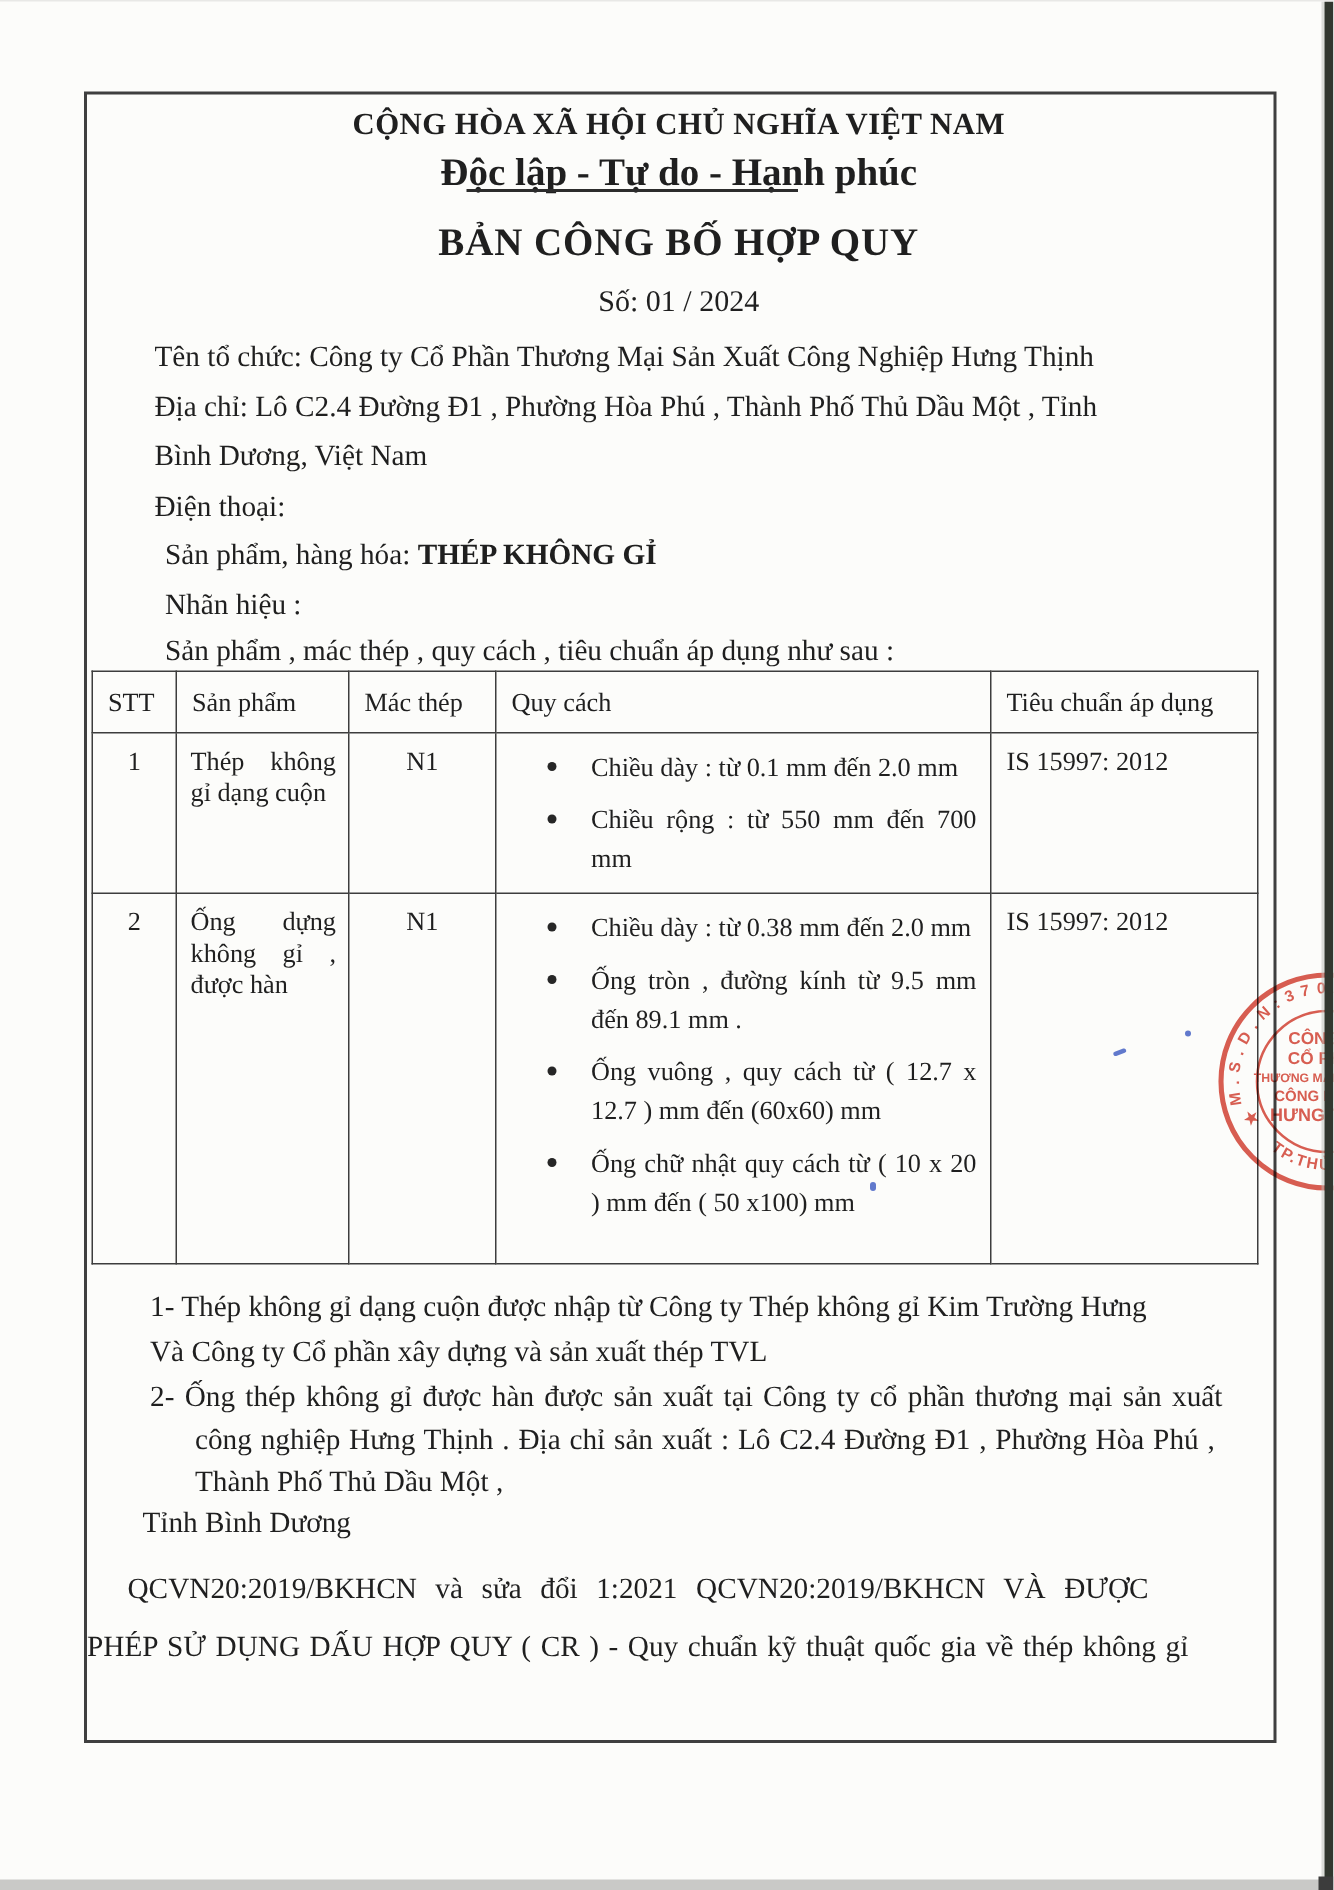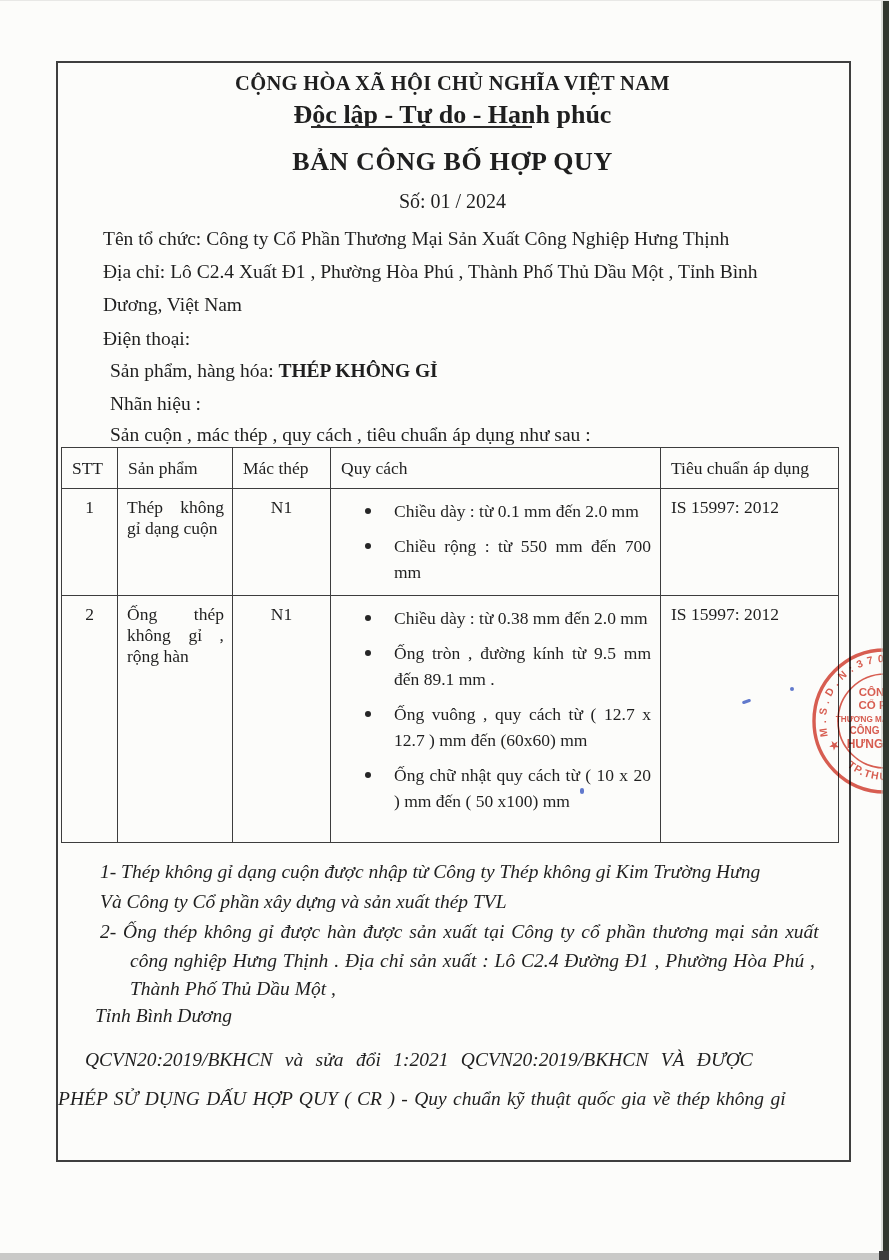--- a/index.html
+++ b/index.html
@@ -38,21 +38,21 @@
   td.c-stt { text-align:center; padding-top:8px; }
   td.c-sp  { text-align:justify; padding:8px 8px 0 9px; }
   td.c-mt  { text-align:center; padding-top:8px; }
   td.c-tc  { padding:8px 4px 0 10px; }
   ul.qc { margin:0; padding:8px 8px 0 62px; list-style:none; }
   ul.qc li { position:relative; text-align:justify; line-height:26px; margin-bottom:9px; }
   ul.qc li::before { content:""; position:absolute; left:-29px; top:10px;
     width:6px; height:6px; border-radius:50%; background:#262626; }
 
   
-  .note { font-size:19.5px; white-space:nowrap;font-style:italic; }
+  .note { font-size:19.5px; white-space:nowrap; }
   .n1a { left:100px; top:860px; }
   .n1b { left:100px; top:890px; }
   .n2a { left:100px; top:920px; word-spacing:2px; }
   .n2b { left:130px; top:949px; word-spacing:1px; }
   .n2c { left:130px; top:977px; }
   .n3  { left:95px;  top:1004px; }
   .n4  { left:95px;  top:1030px; }
   .n5  { left:85px;  top:1048px; word-spacing:7.5px; }
   .n6  { left:58px;  top:1087px; word-spacing:1.5px; }
 
@@ -75,25 +75,25 @@
   <div class="abs border-box"></div>
 
   <div class="abs center-band nat-line1">CỘNG HÒA XÃ HỘI CHỦ NGHĨA VIỆT NAM</div>
   <div class="abs center-band motto">Độc lập - Tự do - Hạnh phúc</div>
   <div class="abs motto-underline"></div>
 
   <div class="abs center-band doc-title">BẢN CÔNG BỐ HỢP QUY</div>
   <div class="abs center-band doc-number">Số: 01 / 2024</div>
 
   <div class="abs para p-org">Tên tổ chức: Công ty Cổ Phần Thương Mại Sản Xuất Công Nghiệp Hưng Thịnh</div>
-  <div class="abs para p-addr">Địa chỉ: Lô C2.4 Xuất Đ1 , Phường Hòa Phú , Thành Phố Thủ Dầu Một , Tỉnh Bình Dương, Việt Nam</div>
+  <div class="abs para p-addr">Địa chỉ: Lô C2.4 Đường Đ1 , Phường Hòa Phú , Thành Phố Thủ Dầu Một , Tỉnh Bình Dương, Việt Nam</div>
   <div class="abs para p-phone">Điện thoại:</div>
   <div class="abs para p-prod"><span>Sản phẩm, hàng hóa: </span><span class="bold">THÉP KHÔNG GỈ</span></div>
   <div class="abs para p-brand">Nhãn hiệu :</div>
-  <div class="abs para p-intro">Sản cuộn , mác thép , quy cách , tiêu chuẩn áp dụng như sau :</div>
+  <div class="abs para p-intro">Sản phẩm , mác thép , quy cách , tiêu chuẩn áp dụng như sau :</div>
 
   <table class="spec">
     <colgroup>
       <col style="width:56px">
         <col style="width:115px">
         <col style="width:98px">
       <col style="width:330px">
         <col style="width:178px">
     </colgroup>
     <tbody>
@@ -111,21 +111,21 @@
       <td>
         <ul class="qc">
           <li>Chiều dày : từ 0.1 mm đến 2.0 mm</li>
           <li>Chiều rộng : từ 550 mm đến 700 mm</li>
         </ul>
       </td>
       <td class="c-tc">IS 15997: 2012</td>
     </tr>
     <tr class="r2">
       <td class="c-stt">2</td>
-      <td class="c-sp">Ống thép không gỉ , rộng hàn</td>
+      <td class="c-sp">Ống dựng không gỉ , được hàn</td>
       <td class="c-mt">N1</td>
       <td>
         <ul class="qc">
           <li>Chiều dày : từ 0.38 mm đến 2.0 mm</li>
           <li>Ống tròn , đường kính từ 9.5 mm đến 89.1 mm .</li>
           <li>Ống vuông , quy cách từ ( 12.7 x 12.7 ) mm đến (60x60) mm</li>
           <li>Ống chữ nhật quy cách từ ( 10 x 20 ) mm đến ( 50 x100) mm</li>
         </ul>
       </td>
       <td class="c-tc">IS 15997: 2012</td>

